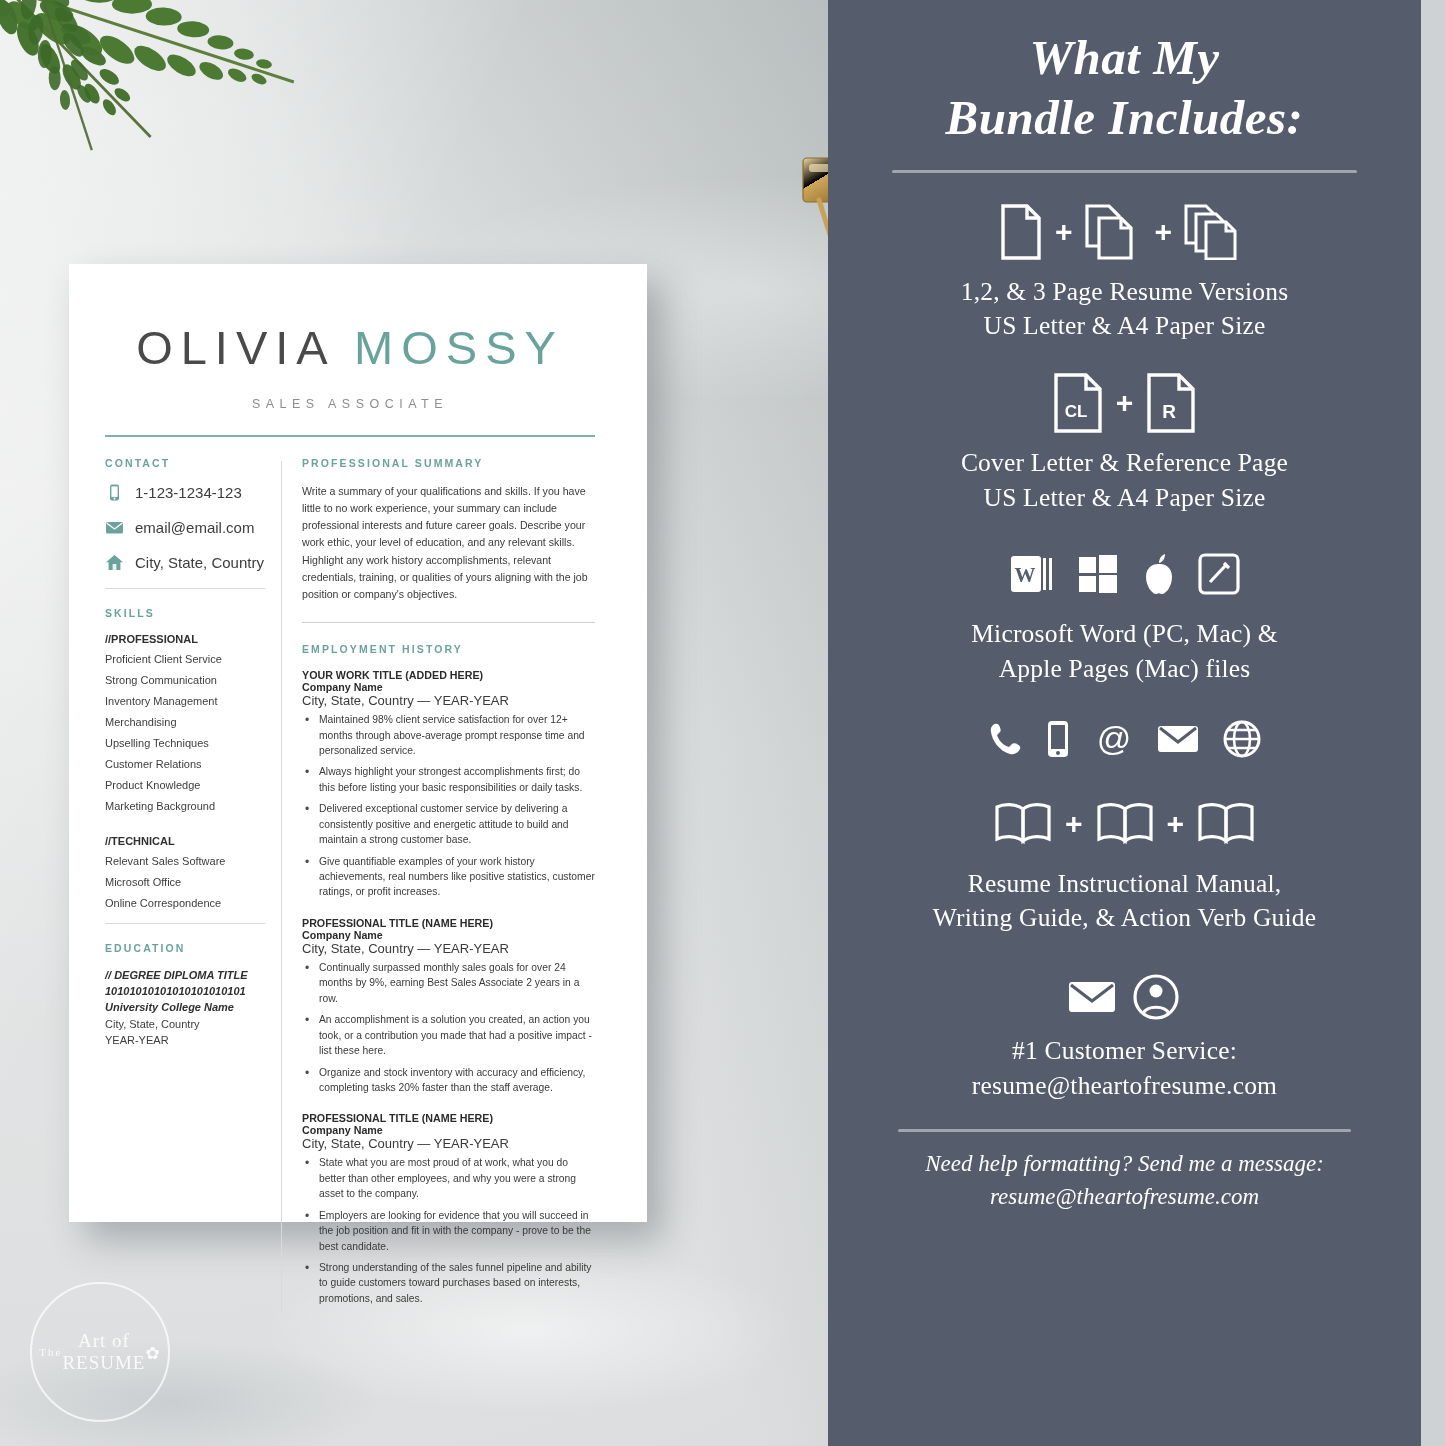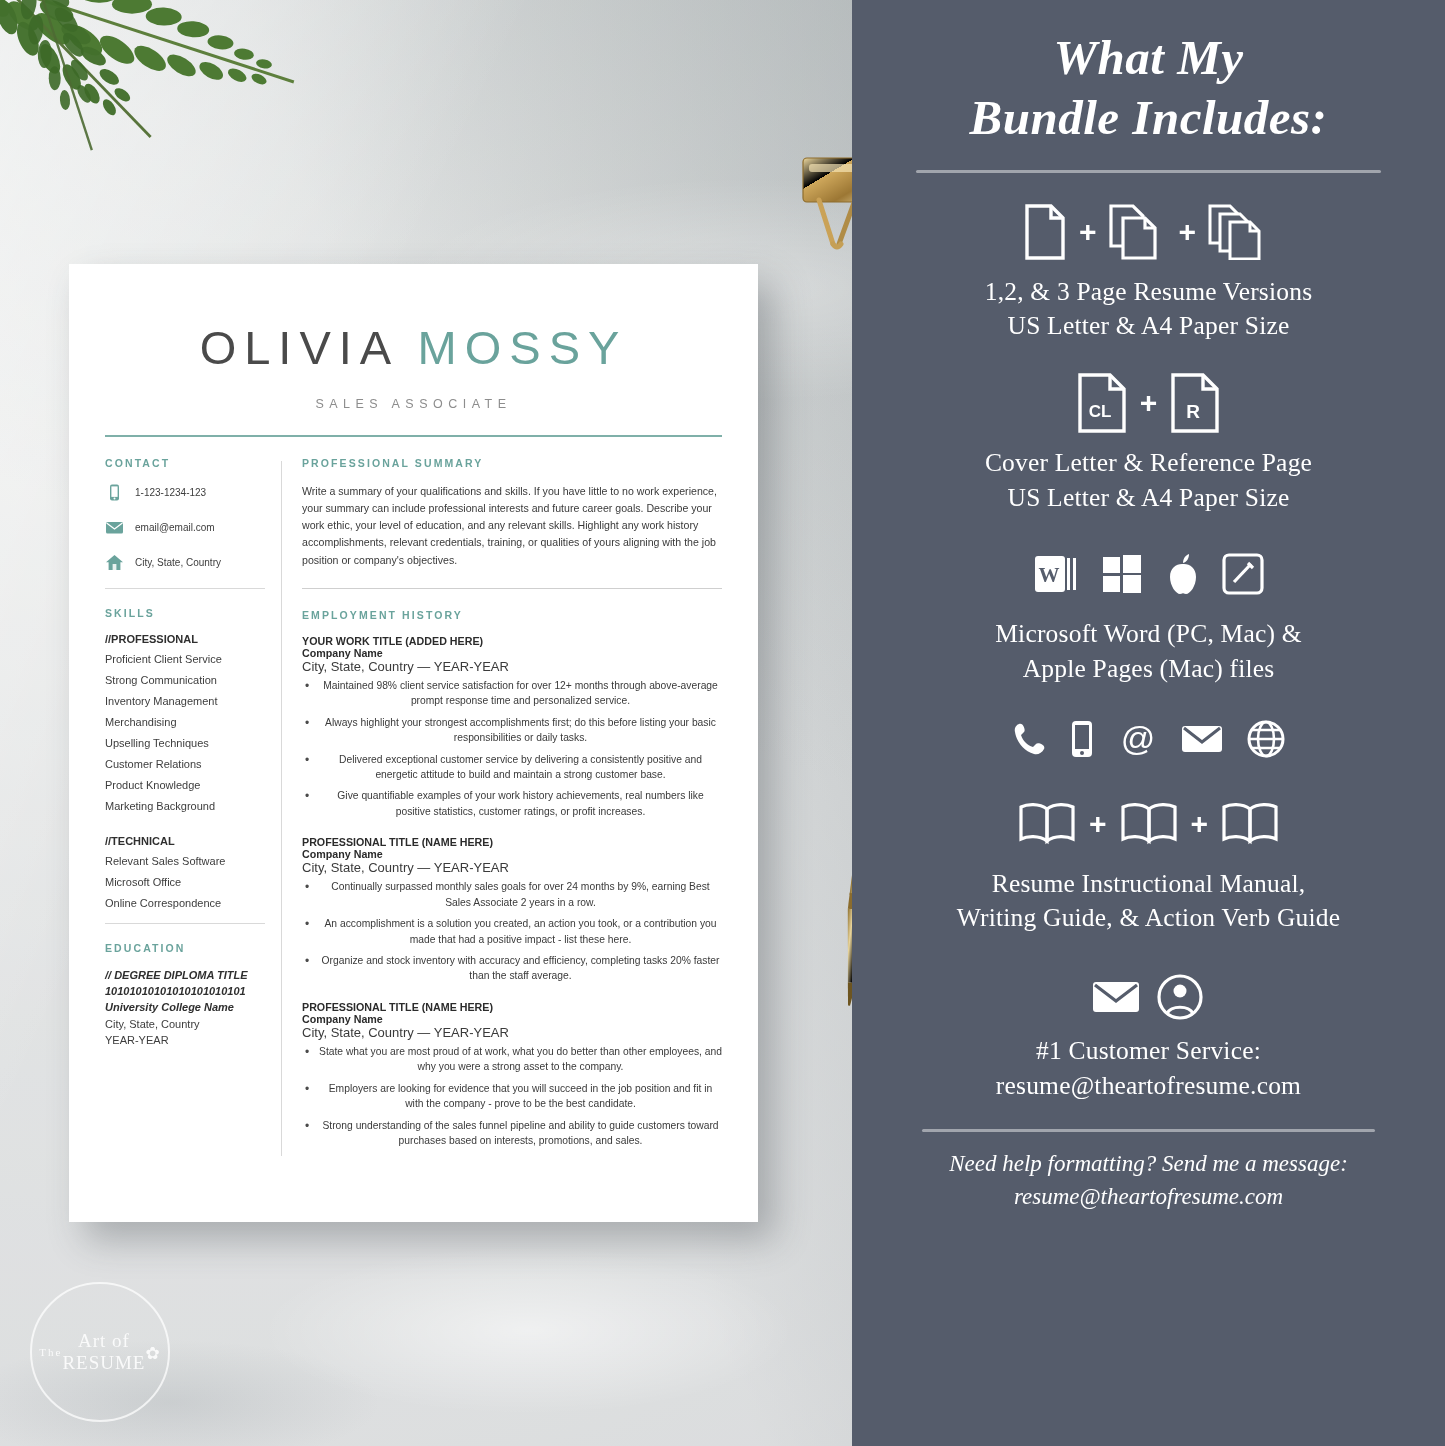--- a/index.html
+++ b/index.html
@@ -50,24 +50,24 @@
     color:rgba(255,255,255,.85); text-align:center;
     font-family:"Liberation Serif", serif; letter-spacing:1px;
     display:flex; flex-direction:row; align-items:center; justify-content:center;
   }
   .watermark .wm1{ font-size:11px; letter-spacing:2px;}
   .watermark .wm2{ font-size:19px; line-height:1.15; }
   .watermark .wmleaf{ font-size:17px; margin-top:3px; }
 
   
   .resume {
-    position:absolute; left:69px; top:264px; width:689px; height:958px;
+    position:absolute; left:69px; top:264px; width:578px; height:958px;
     background:#ffffff;
     box-shadow: 16px 18px 34px rgba(60,68,74,.33);
-    padding: 34px 0 0 0;
+    padding: 34px 16px 0 0;
   }
   .r-name {
     text-align:center; font-family:"Liberation Sans", sans-serif;
     font-size:47px; letter-spacing:8px; font-weight:300; color:#4a4a4a;
     margin-top:22px;
   }
   .r-name .last { color:#6aa39c; }
   .r-role {
     text-align:center; font-size:12.5px; letter-spacing:5.5px; color:#8d8d8d;
     margin-top:22px; font-weight:400;
@@ -78,49 +78,49 @@
   .r-left { width:176px; padding-right:16px; }
   .r-divider { width:1px; background:#d9d9d9; margin:4px 20px 10px 0; }
   .r-right { flex:1; }
 
   .sec-h {
     font-size:10.5px; letter-spacing:2.1px; color:#6aa39c; font-weight:700;
     margin-bottom:14px;
   }
   .contact-row { display:flex; align-items:center; gap:11px; margin-bottom:16px; }
   .c-ico { width:19px; height:19px; color:#6aa39c; flex:0 0 19px; }
-  .c-txt { font-size:10px; color:#3d3d3d; }
+  .c-txt { font-size:15px; color:#3d3d3d; }
 
   .hr-line { height:1px; background:#d9d9d9; margin:14px 0 18px 0; }
 
   .skill-group { font-size:11px; font-weight:700; color:#2f2f2f; margin:2px 0 8px 0; }
   .skill-item { font-size:11px; color:#3d3d3d; margin-bottom:9px; }
 
   .edu-title { font-size:11px; font-weight:700; color:#2f2f2f; line-height:1.45;font-style:italic; }
   .edu-line { font-size:11px; color:#3d3d3d; line-height:1.5; }
 
   .summary-p { font-size:10.6px; line-height:1.62; color:#3a3a3a; text-align:left; }
   .thin-rule { height:1px; background:#cfcfcf; margin:19px 0 20px 0; }
 
   .job { margin-bottom:17px; }
   .job-title { font-size:10.7px; font-weight:700; color:#2b2b2b; }
   .job-company { font-size:10.7px; font-weight:700; color:#2b2b2b; }
   .job-meta { font-size:13px; color:#3a3a3a; margin-bottom:4px; }
-  .job ul { list-style:none; margin:0; padding:0;text-align:center; }
+  .job ul { list-style:none; margin:0; padding:0; }
   .job li {
     position:relative; padding-left:17px; font-size:10.3px; line-height:1.5;
     color:#3a3a3a; margin-bottom:6px;
   }
   .job li:before {
     content:"\2022"; position:absolute; left:3px; top:-1px; color:#4a4a4a; font-size:12px;
   }
 
   
   .panel {
-    position:absolute; left:852px; top:0; width:593px; height:1446px;
+    position:absolute; left:828px; top:0; width:593px; height:1446px;
     background:#555c6b;
     color:#ffffff;
     font-family:"Liberation Serif", serif;
     text-align:center;
     padding: 28px 26px 20px 26px;
   }
   .panel h1 {
     font-family:"Liberation Serif", serif; font-weight:700; font-style:italic;
     font-size:49px; line-height:1.22; letter-spacing:.5px;
   }

